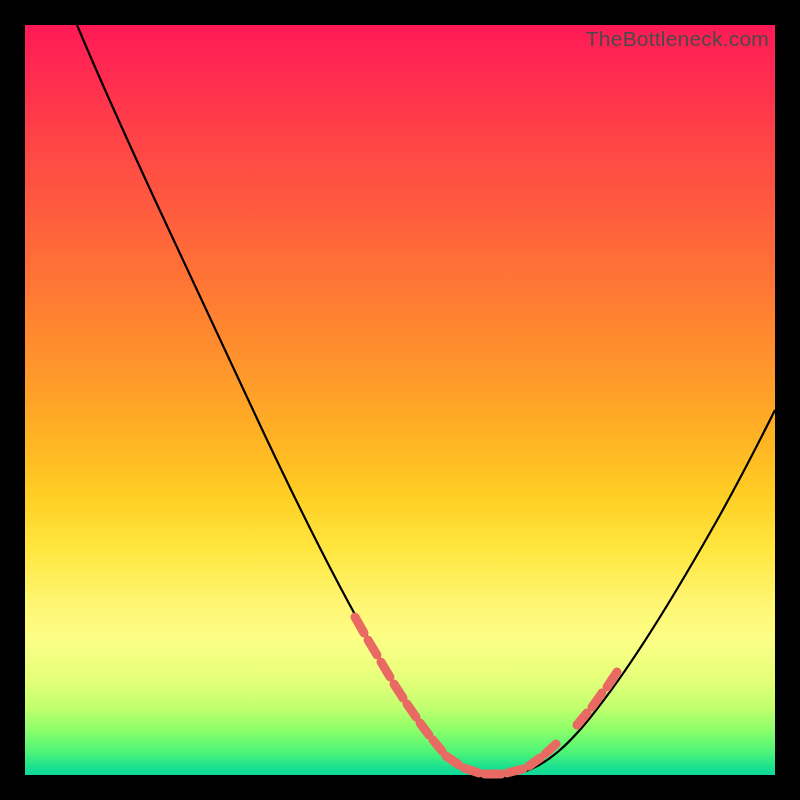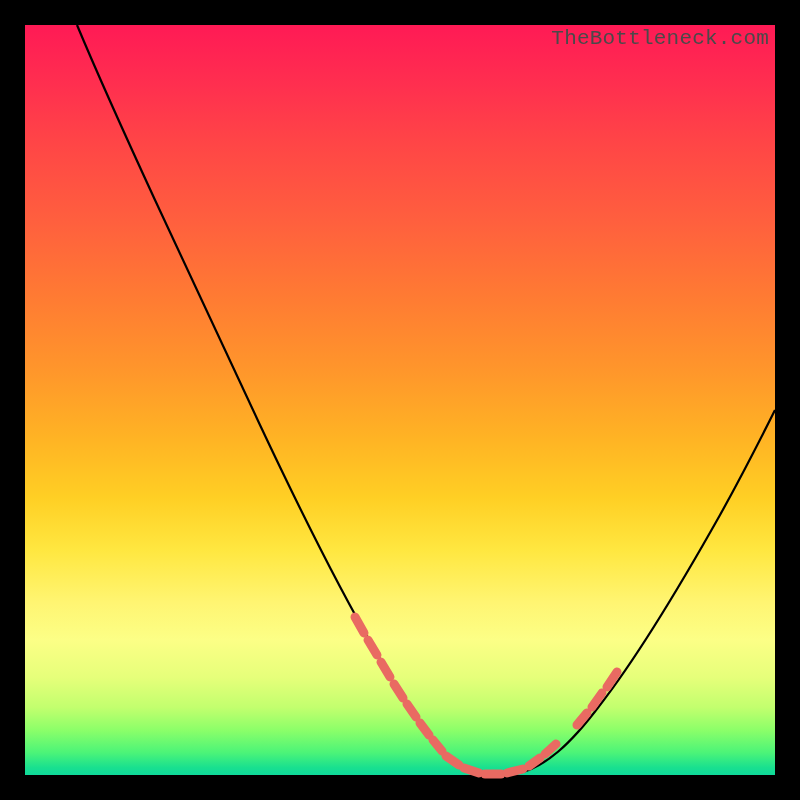--- a/index.html
+++ b/index.html
@@ -11,21 +11,20 @@
     overflow: hidden;
     font-family: Arial, Helvetica, sans-serif;
   }
   .frame {
     position: absolute;
     left: 25px;
     top: 25px;
     width: 750px;
     height: 750px;
     background: #000000;
-    font-family: Liberation Mono, monospace;
   }
   .plot-area {
     position: absolute;
     left: 0;
     top: 0;
     width: 750px;
     height: 750px;
     
     background: linear-gradient(to bottom,
       #ff1a55 0%,

